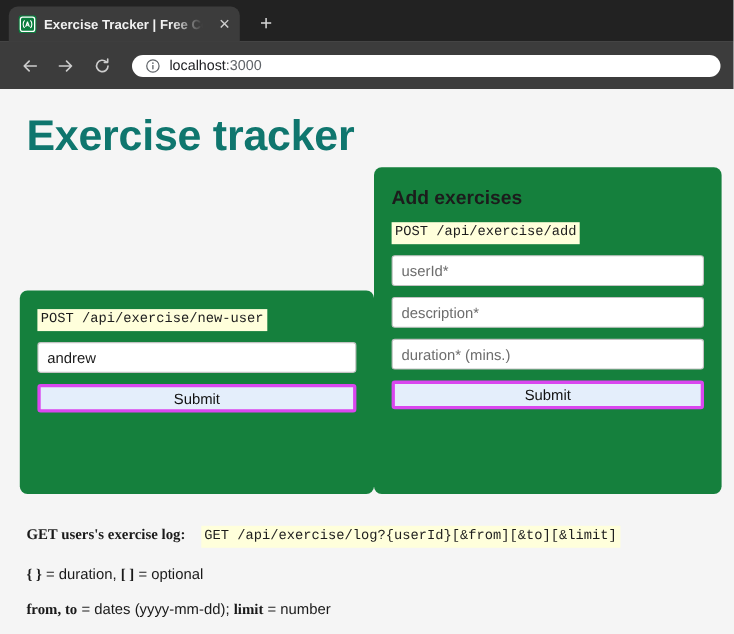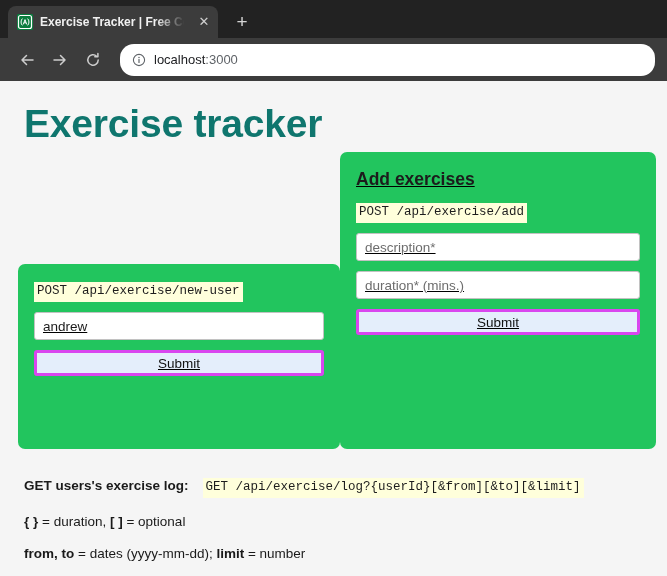--- a/index.html
+++ b/index.html
@@ -109,21 +109,21 @@
     align-items: center;
     justify-content: center;
     color: #cdcdcd;
     cursor: pointer;
     border-radius: 50%;
   }
   .navbtn svg { display: block; }
 
   .omnibox {
     flex: 1 1 auto;
-    height: 32px;
+    height: 20px;
     background: #ffffff;
     border-radius: 14px;
     margin-left: 9px;
     display: flex;
     align-items: center;
     padding: 0 12px;
     gap: 8px;
     overflow: hidden;
   }
   .omnibox .info-ic { flex: 0 0 14px; display: flex; align-items: center; }
@@ -148,24 +148,23 @@
     left: 24px;
     top: 21px;
     font-size: 39px;
     font-weight: bold;
     color: #0f766e;
     letter-spacing: -0.2px;
   }
 
   .card {
     position: absolute;
-    background: #22c55e;
+    background: #15803d;
     border-radius: 7px;
     padding: 0;
-    text-decoration: underline;
   }
 
   .card-user  { left: 18px;  top: 183px; width: 322px; height: 185px; }
   .card-ex    { left: 340px; top: 71px;  width: 316px; height: 297px; }
 
   .card-inner { padding: 16px 16px 14px 16px; }
   .card-ex .card-inner { padding: 17px 16px 14px 16px; }
 
   .card-h {
     font-size: 17.5px;
@@ -210,21 +209,21 @@
     border: 3px solid #d946ef;
     border-radius: 3px;
     font-family: "Liberation Sans", sans-serif;
     font-size: 13.5px;
     color: #111111;
     cursor: pointer;
   }
 
   .notes { position: absolute; left: 24px; top: 396px; width: 630px; }
   .note-line { font-size: 13.5px; color: #1a1a1a; margin-bottom: 15px; line-height: 17px; white-space: nowrap; }
-  .note-line b { font-weight: bold; }
+  .note-line b { font-weight: bold; font-family: Liberation Serif, serif; }
   .note-line .code { vertical-align: baseline; margin-left: 14px; }
 </style>
 </head>
 <body>
 
 <div class="browser">
 
   <div class="tabstrip">
     <div class="tab">
       <span class="favicon">
@@ -281,20 +280,21 @@
         <div class="code">POST /api/exercise/new-user</div>
         <input class="field" type="text" placeholder="username" value="andrew" style="">
         <button class="submit">Submit</button>
       </div>
     </div>
 
     <div class="card card-ex">
       <div class="card-inner">
         <div class="card-h">Add exercises</div>
         <div class="code">POST /api/exercise/add</div>
+        <input class="field" type="text" placeholder="userId*" style="">
         <input class="field" type="text" placeholder="description*" style="">
         <input class="field" type="text" placeholder="duration* (mins.)" style="">
         <button class="submit">Submit</button>
       </div>
     </div>
 
     <div class="notes">
       <div class="note-line"><b>GET users's exercise log:</b><span class="code">GET /api/exercise/log?{userId}[&amp;from][&amp;to][&amp;limit]</span></div>
       <div class="note-line"><b>{ }</b><span> = duration, </span><b>[ ]</b><span> = optional</span></div>
       <div class="note-line"><b>from, to</b><span> = dates (yyyy-mm-dd); </span><b>limit</b><span> = number</span></div>

